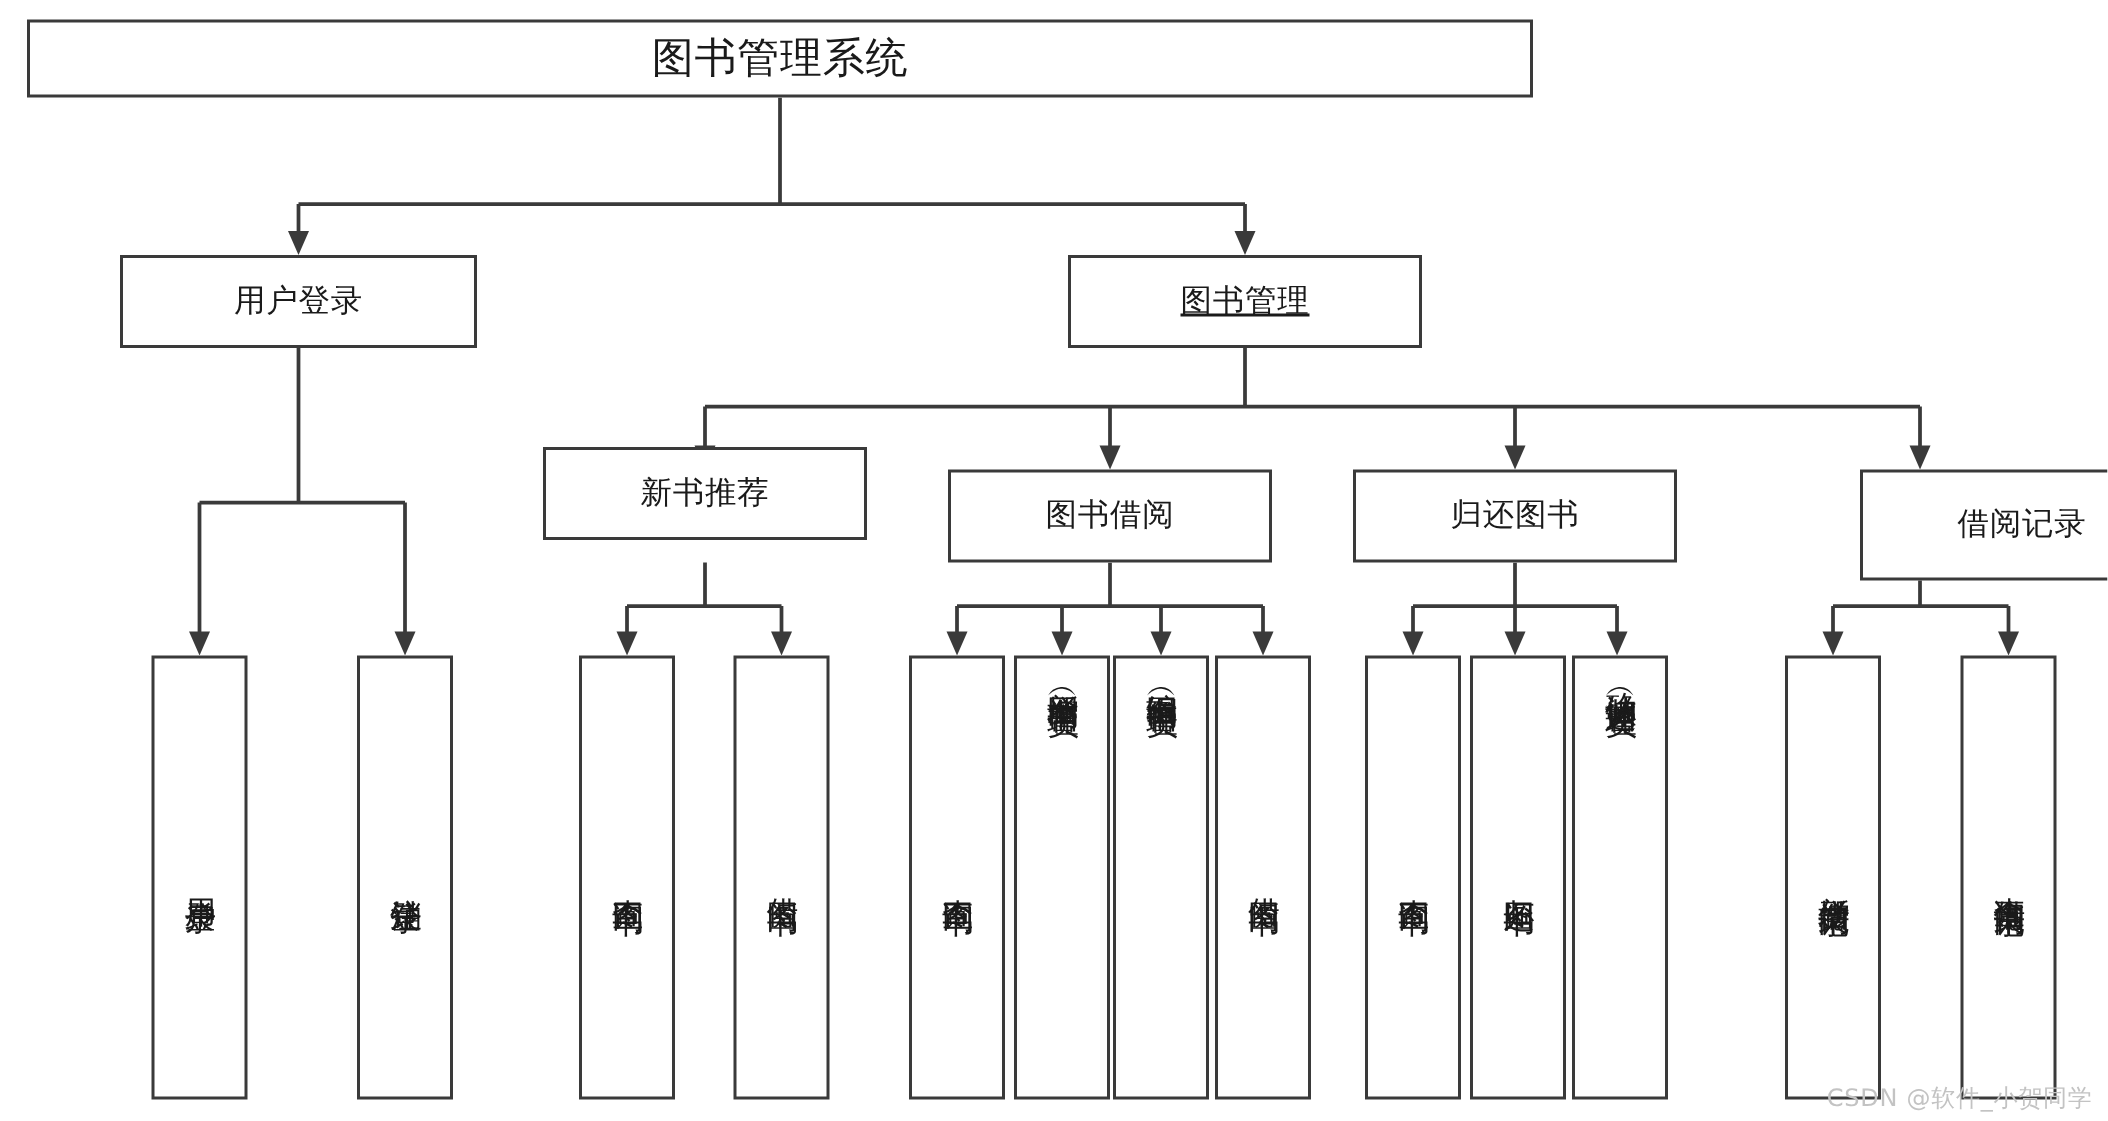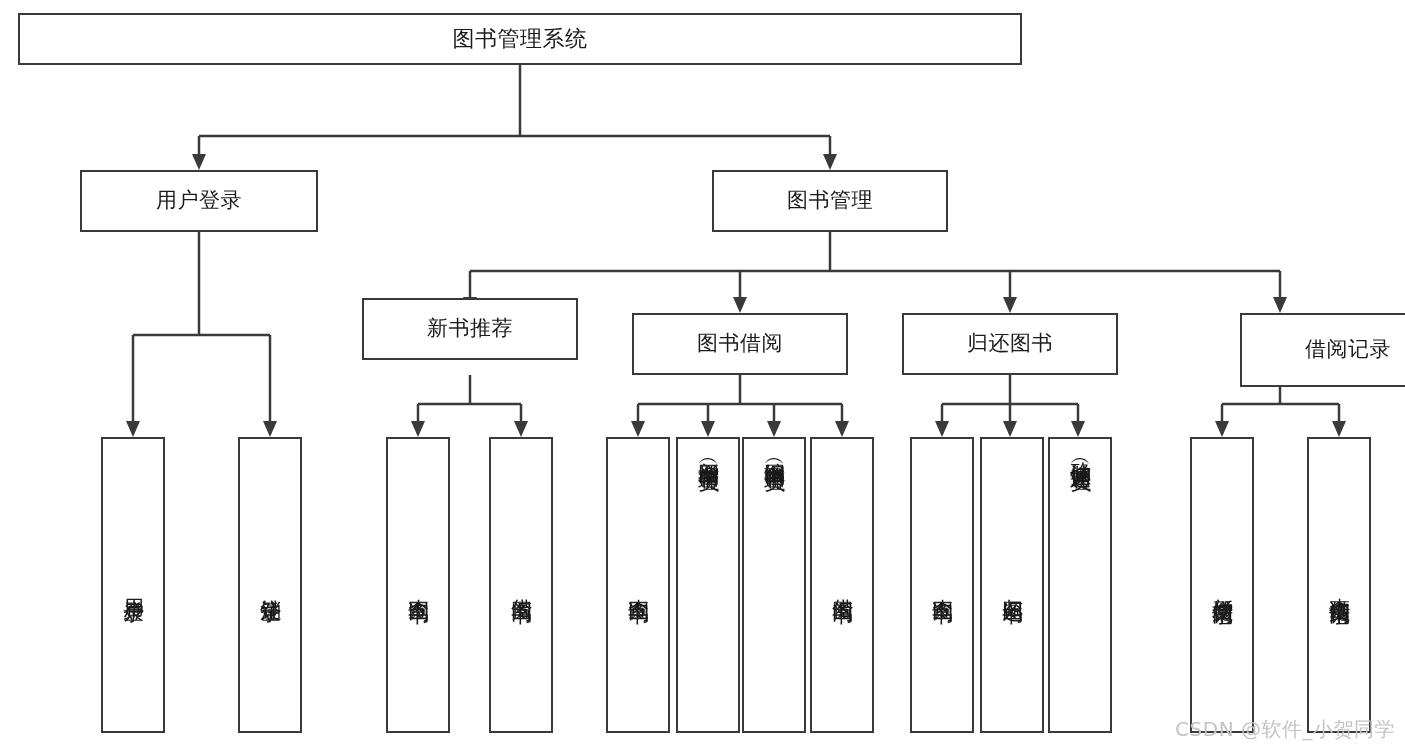--- a/index.html
+++ b/index.html
@@ -30,21 +30,21 @@
   .node .label {
     display: block;
     text-align: center;
     line-height: 1.12;
     letter-spacing: 0.5px;
   }
   .node.horizontal .label {
     font-size: 21px;
   }
   .node.root .label {
-    font-size: 22px;
+    font-size: 28px;
     text-align: center;
   }
   .node.vertical {
     align-items: flex-start;
     justify-content: center;
     padding-top: 6px;
   }
   .node.vertical .label {
     writing-mode: vertical-rl;
     text-orientation: upright;
@@ -70,21 +70,21 @@
     stroke-width: 2.5;
     fill: none;
   }
   .arrow-head {
     fill: #3a3a3a;
   }
   .watermark {
     position: absolute;
     right: 10px;
     bottom: 4px;
-    font-size: 20px;
+    font-size: 16px;
     color: #c3c3c3;
     letter-spacing: 0.5px;
     white-space: nowrap;
   }
 </style>
 </head>
 <body>
 
 <div id="canvas">
 
@@ -151,21 +151,21 @@
     <polygon class="arrow-head" points="1332,421 1346,421 1339,437"></polygon>
   </svg>
 
   <div class="node root horizontal" style="left:18px; top:13px; width:1004px; height:52px;">
     <span class="label">图书管理系统</span>
   </div>
 
   <div class="node horizontal" style="left:80px; top:170px; width:238px; height:62px;">
     <span class="label">用户登录</span>
   </div>
-  <div class="node horizontal" style="left:712px; top:170px; width:236px; height:62px;">
+  <div class="node horizontal" style="left:712px; top:170px; width:236px; height:62px;text-decoration:underline;">
     <span class="label">图书管理</span>
   </div>
 
   <div class="node horizontal" style="left:362px; top:298px; width:216px; height:62px;">
     <span class="label">新书推荐</span>
   </div>
   <div class="node horizontal" style="left:632px; top:313px; width:216px; height:62px;">
     <span class="label">图书借阅</span>
   </div>
   <div class="node horizontal" style="left:902px; top:313px; width:216px; height:62px;">

